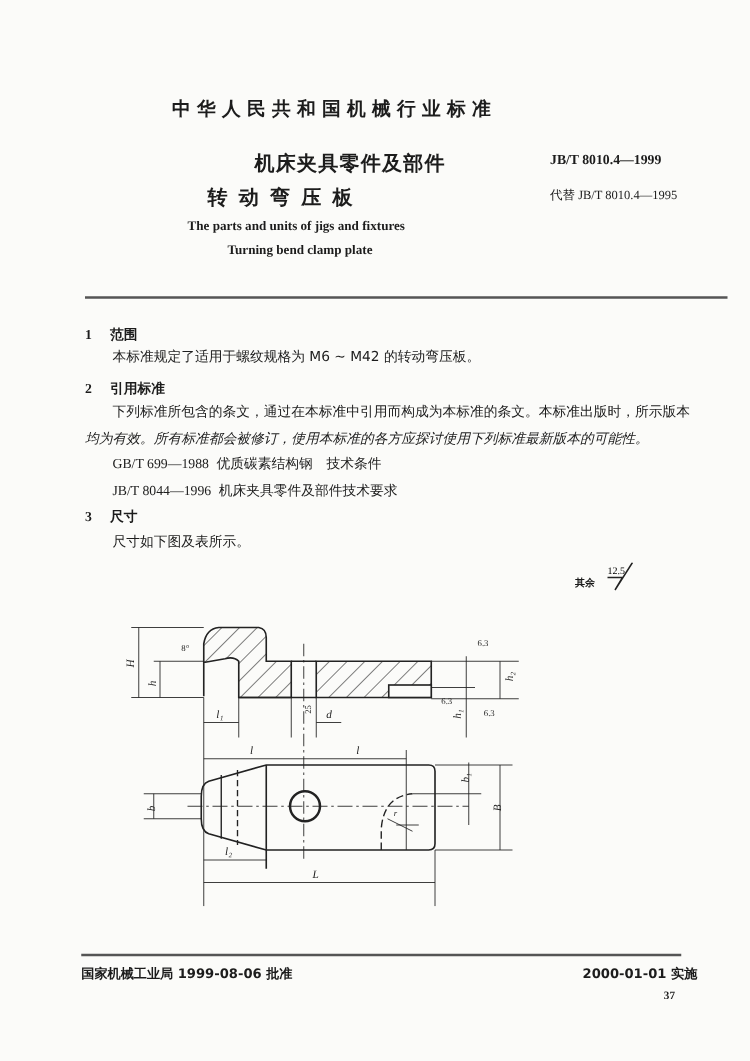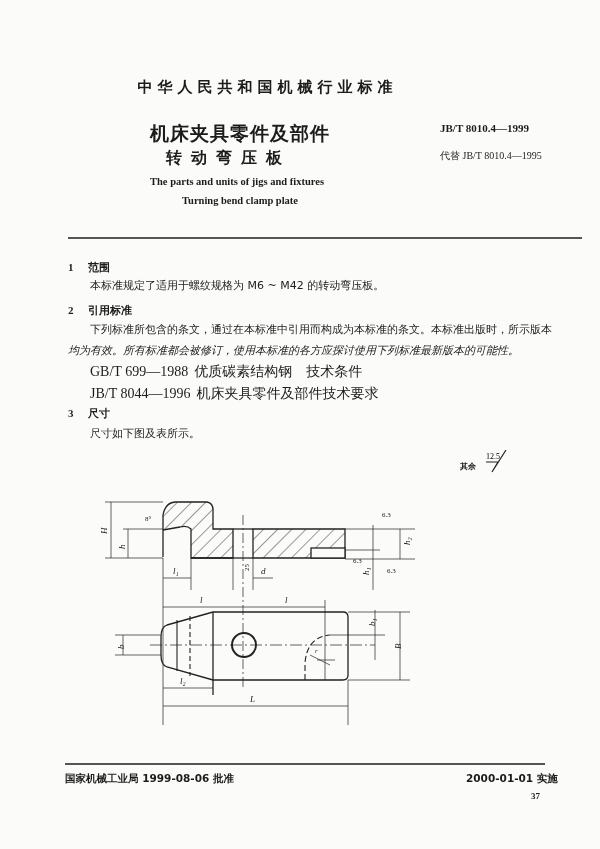--- a/index.html
+++ b/index.html
@@ -2,34 +2,34 @@
 <html><head>
 <meta charset="utf-8">
 <style>
   html, body { margin:0; padding:0; }
   body { width:600px; height:849px; background:#fbfbf9; position:relative; overflow:hidden;
          font-family:"DejaVu Serif","Liberation Serif",serif; color:#1c1c1c; }
   .abs { position:absolute; }
   .header-org { left:0; width:551px; top:78px; text-align:center; font-family:"DejaVu Sans",sans-serif;
                 font-weight:bold; font-size:15px; letter-spacing:5px; padding-left:0; }
   .header-org span { position:relative; left:-8px; }
-  .title-cn-1 { left:150px; width:260px; text-align:left; top:121px; font-family:"DejaVu Sans",sans-serif; font-weight:bold; font-size:19px; letter-spacing:1px; }
+  .title-cn-1 { left:150px; width:260px; text-align:center; top:121px; font-family:"DejaVu Sans",sans-serif; font-weight:bold; font-size:16px; letter-spacing:1px; }
   .title-cn-2 { left:166px; top:148px; font-family:Liberation Serif, serif; font-weight:bold; font-size:16px; letter-spacing:9px;text-align:right; }
   .std-no { left:440px; top:122px; font-family:"Liberation Serif",serif; font-weight:bold; font-size:11px; }
   .replaces { left:440px; top:149px; font-family:"Liberation Serif",serif; font-size:10px; }
   .title-en-1 { left:150px; top:176px; font-family:"Liberation Serif",serif; font-weight:bold; font-size:10.5px; }
   .title-en-2 { left:182px; top:195px; font-family:"Liberation Serif",serif; font-weight:bold; font-size:10.5px;text-align:center; }
   .rule-top { left:68px; top:237px; width:514px; height:2px; background:#555; }
   .rule-bottom { left:65px; top:763px; width:480px; height:2px; background:#555; }
   .sec { font-family:"DejaVu Sans",sans-serif; font-size:11px; }
   .sec-head { left:68px; font-weight:bold; }
   .sec-head .num { display:inline-block; width:20px; font-family:"Liberation Serif",serif; }
   .para { left:68px; width:520px; font-size:11px; line-height:20px; font-family:"DejaVu Sans",sans-serif; }
   .indent { left:90px; }
-  .ref { left:90px; font-size:14px; font-family:"DejaVu Sans",sans-serif; }
+  .ref { left:90px; font-size:11px; font-family:"DejaVu Sans",sans-serif; }
   .ref .code { font-family:"Liberation Serif",serif; margin-right:6px; }
   .rest-label { left:460px; top:461px; font-size:8px; font-weight:bold; font-family:"DejaVu Sans",sans-serif; }
   .footer-left { left:65px; top:772px; font-size:10.5px; font-weight:bold; font-family:"DejaVu Sans",sans-serif; }
   .footer-right { left:466px; top:772px; font-size:10.5px; font-weight:bold; font-family:"DejaVu Sans",sans-serif; }
   .page-no { left:531px; top:791px; font-size:9px; font-weight:bold; font-family:"Liberation Serif",serif; }
   svg text { font-family:"Liberation Serif",serif; font-style:italic; }
 </style>
 </head>
 <body>
 

